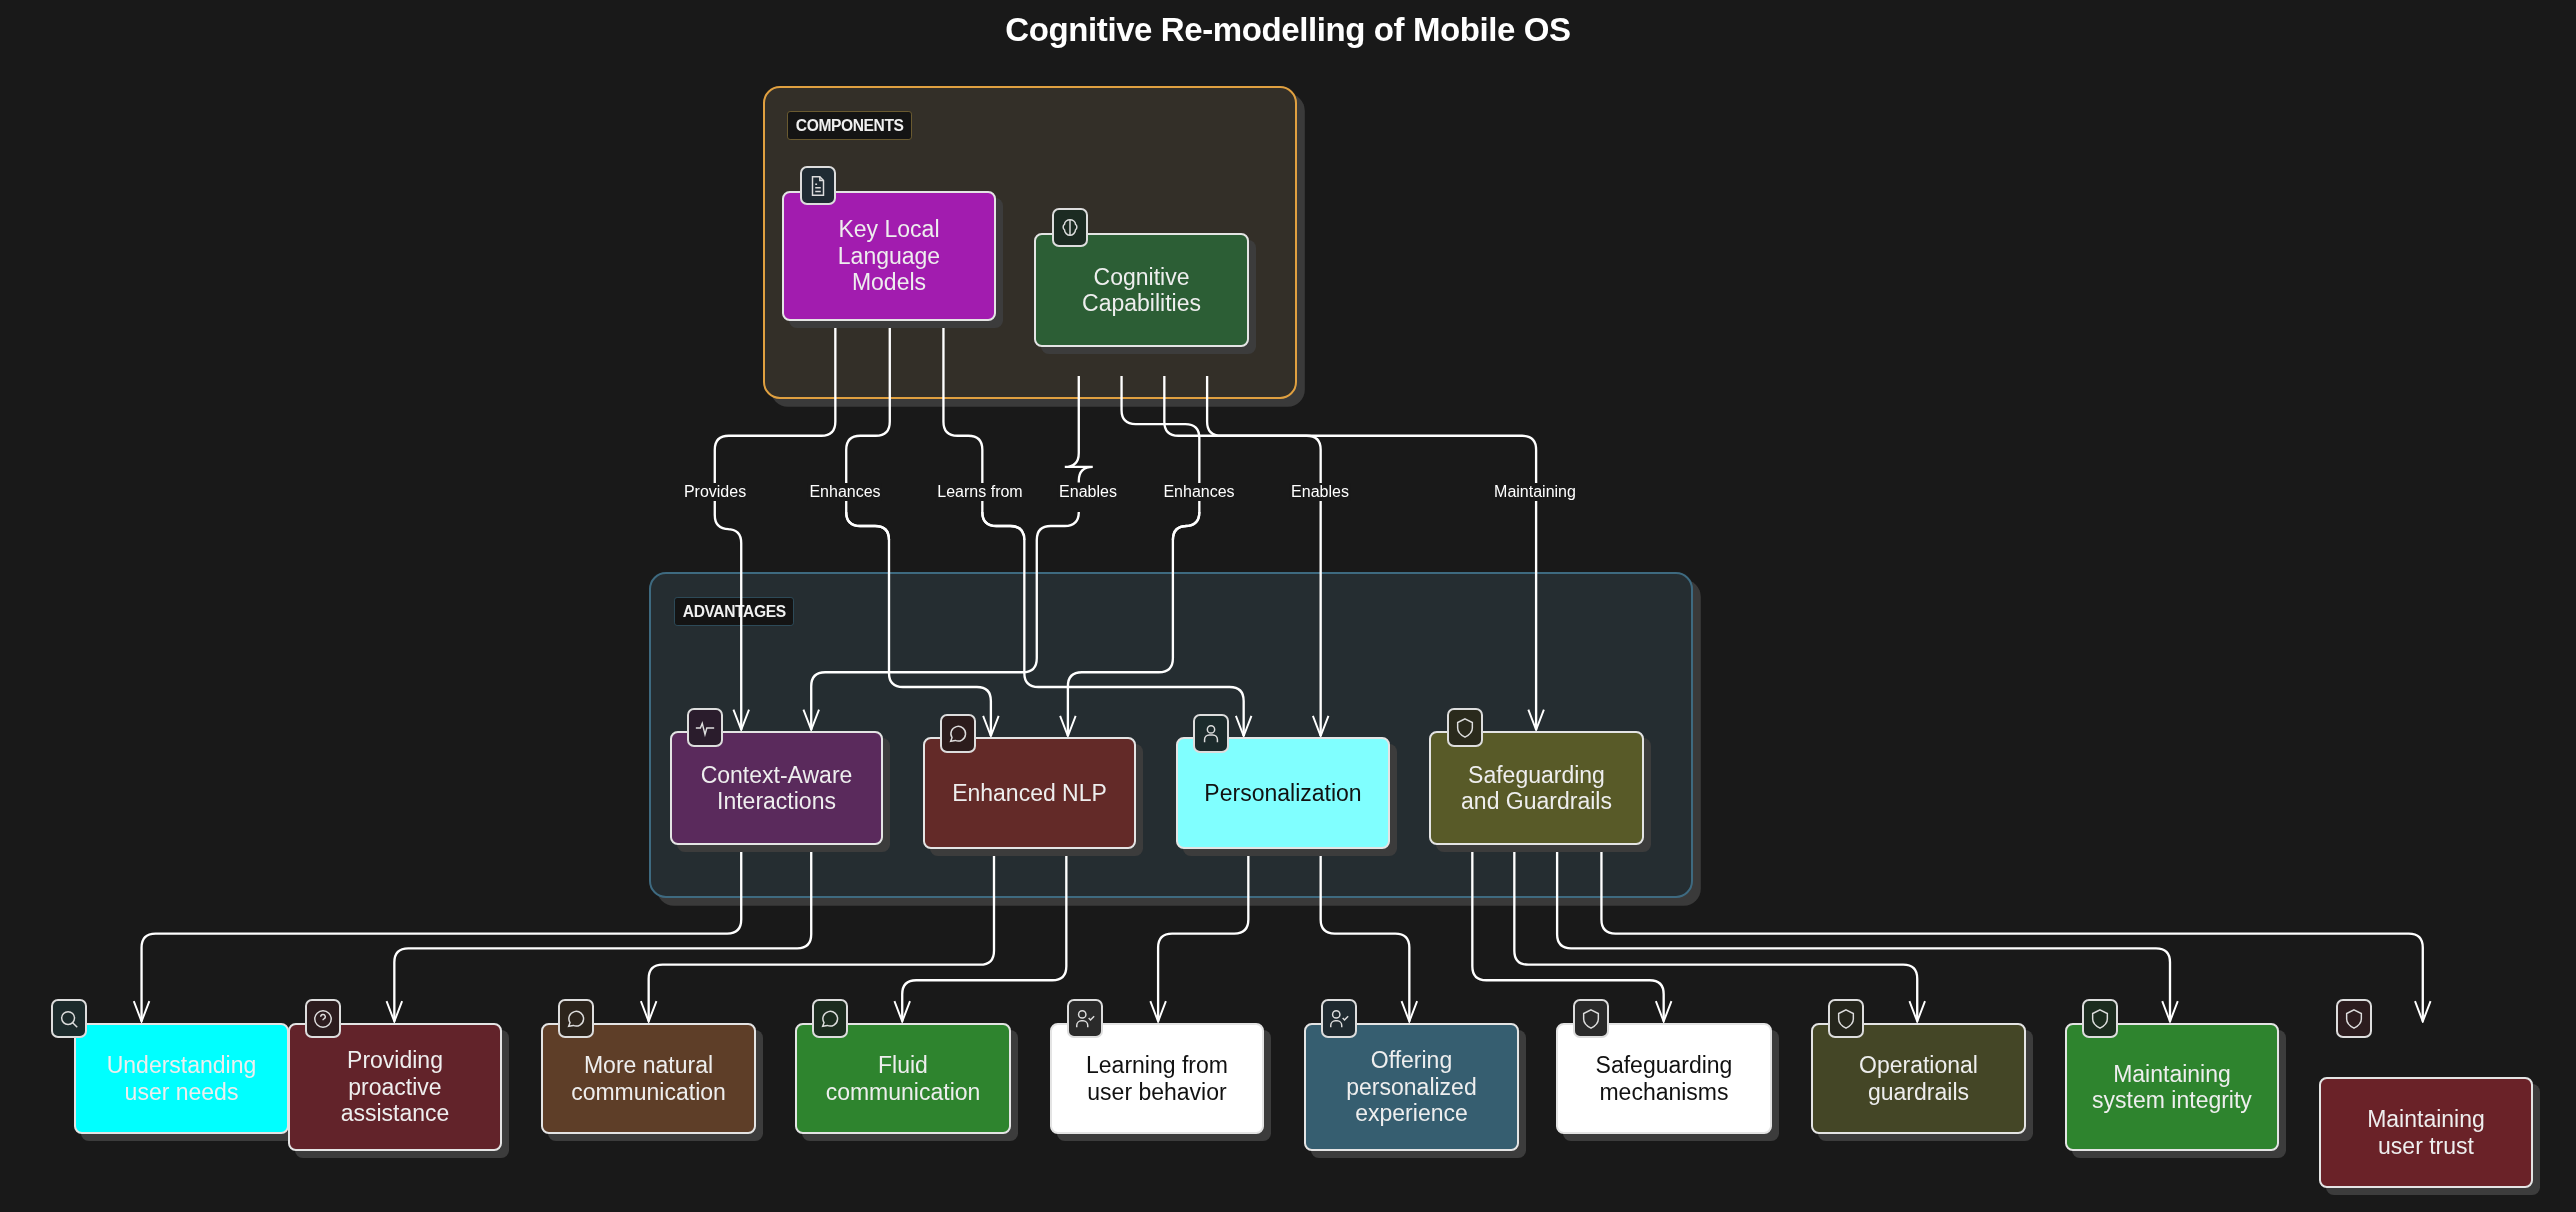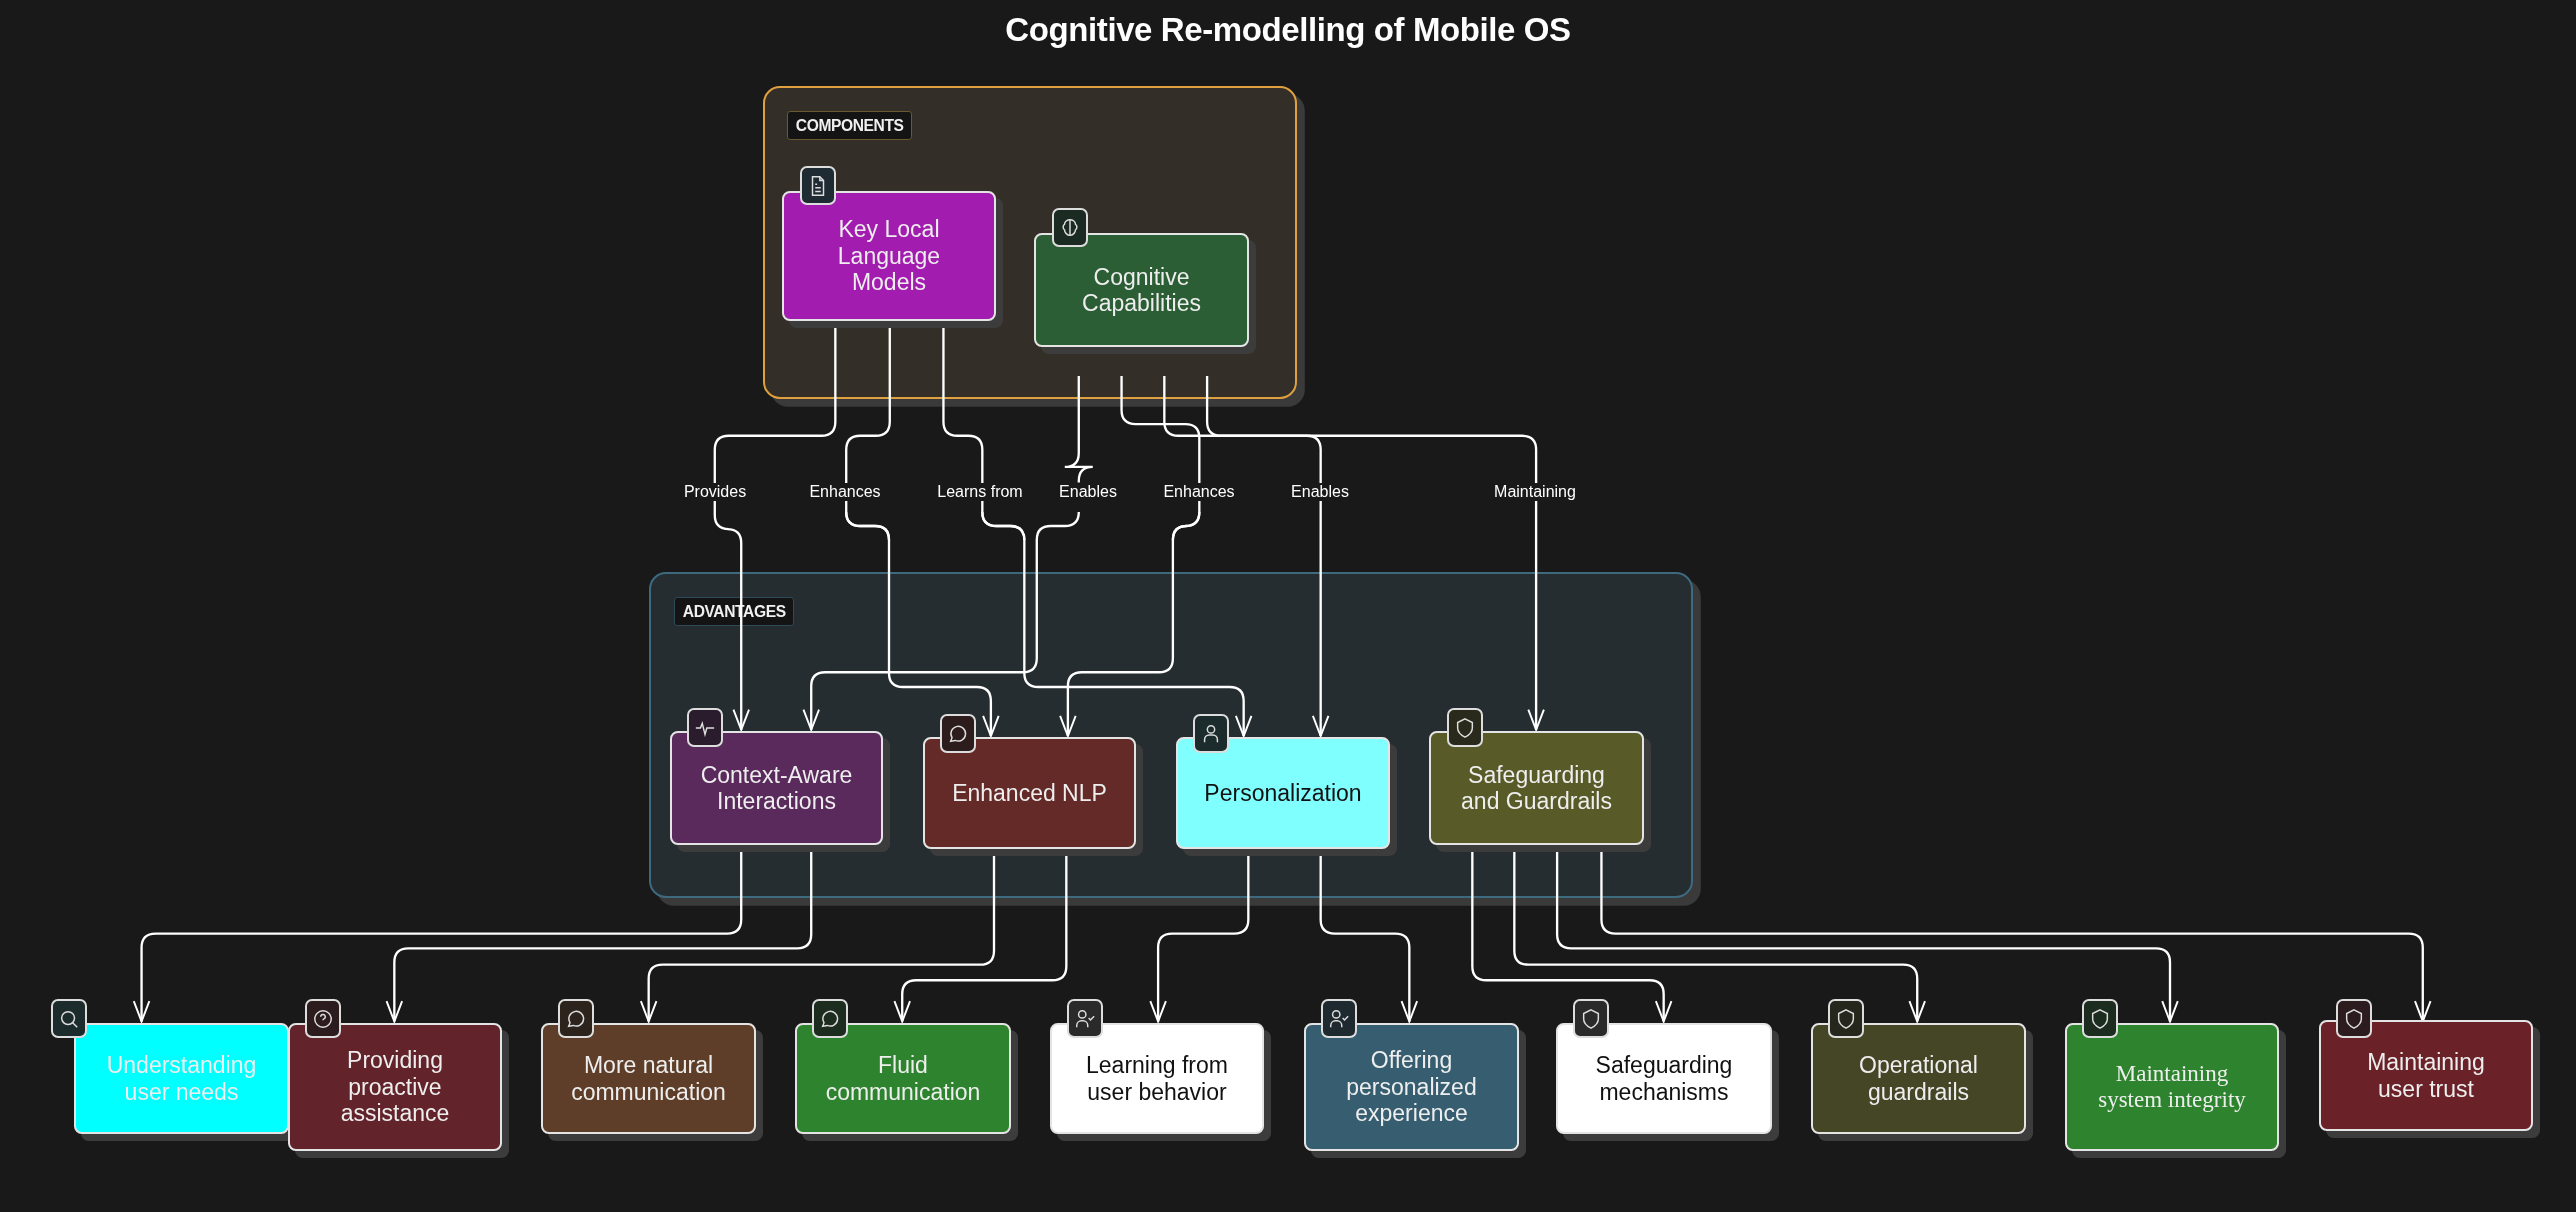--- a/index.html
+++ b/index.html
@@ -196,28 +196,28 @@
     </div>
     <div class="node" style="left: 1811px; top: 1023px; width: 215px; height: 111px; background: rgb(68, 70, 38);">
       <span style="width: 168px;">Operational guardrails</span>
     </div>
     <div class="icon-badge" style="left: 1828px; top: 999px; background: rgb(37, 38, 28);">
       <svg viewBox="0 0 24 24" fill="none" stroke="#ddd" stroke-width="1.6">
         <path d="M12 2l8 4v6c0 5-4 8-8 10-4-2-8-5-8-10V6z"></path>
       </svg>
     </div>
     <div class="node" style="left: 2065px; top: 1023px; width: 214px; height: 128px; background: rgb(46, 132, 46);">
-      <span style="width: 167px; font-family: Liberation Serif, serif;">Maintaining system integrity</span>
+      <span style="width: 167px;">Maintaining system integrity</span>
     </div>
     <div class="icon-badge" style="left: 2082px; top: 999px; background: rgb(28, 44, 31);">
       <svg viewBox="0 0 24 24" fill="none" stroke="#ddd" stroke-width="1.6">
         <path d="M12 2l8 4v6c0 5-4 8-8 10-4-2-8-5-8-10V6z"></path>
       </svg>
     </div>
-    <div class="node" style="left: 2319px; top: 1020px; width: 214px; height: 111px; background: rgb(106, 34, 40);">
+    <div class="node" style="left: 2319px; top: 1077px; width: 214px; height: 111px; background: rgb(106, 34, 40);">
       <span style="width: 167px;">Maintaining user trust</span>
     </div>
     <div class="icon-badge" style="left: 2336px; top: 999px; background: rgb(44, 28, 30);">
       <svg viewBox="0 0 24 24" fill="none" stroke="#ddd" stroke-width="1.6">
         <path d="M12 2l8 4v6c0 5-4 8-8 10-4-2-8-5-8-10V6z"></path>
       </svg>
     </div>
   </div>
 
 

